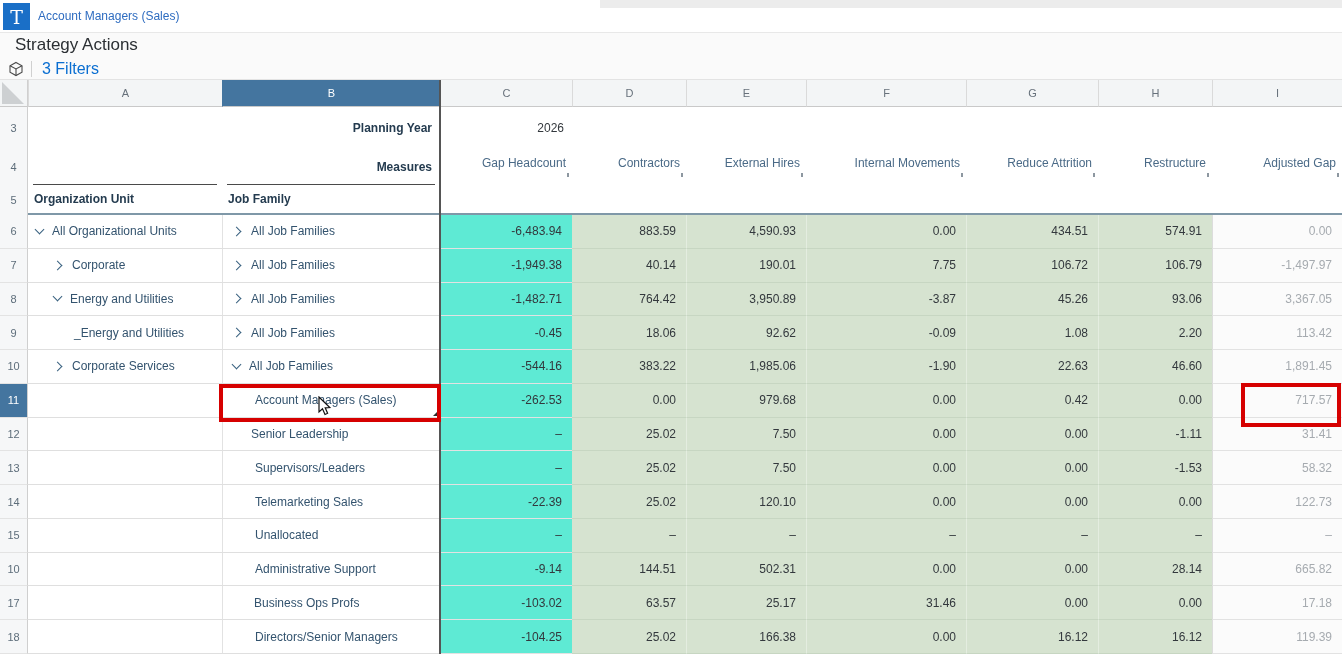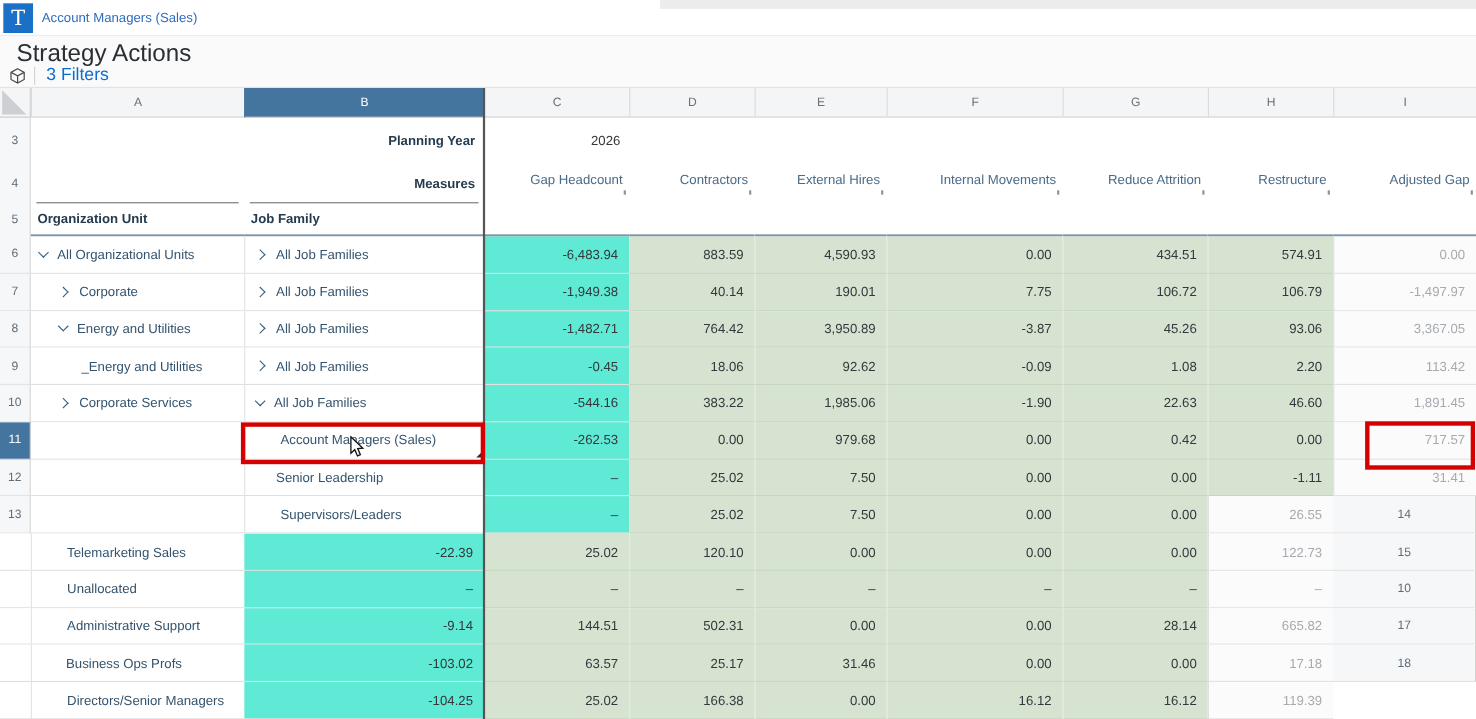--- a/index.html
+++ b/index.html
@@ -12,21 +12,21 @@
     border-bottom:1px solid #e8e8e8; }
   .top-gray-strip { position:absolute; left:600px; top:0; width:742px; height:8px; background:#ececec; }
   .tab-icon { position:absolute; left:3px; top:3px; width:27px; height:27px; background:#1a6fc7;
     color:#fff; font-family:"DejaVu Serif", serif; font-size:19px; display:flex;
     align-items:center; justify-content:center; }
   .tab-label { position:absolute; left:38px; top:9px; font-size:12px; color:#2e6cc0; }
 
   
   .subheader { position:absolute; left:0; top:33px; width:1342px; height:47px; background:#fafafa;
     border-bottom:1px solid #e3e3e3; }
-  .page-title { position:absolute; left:15px; top:2px; font-size:22px; font-weight:500; color:#2b2f33; }
+  .page-title { position:absolute; left:15px; top:2px; font-size:17px; font-weight:500; color:#2b2f33; }
   .filterbar { position:absolute; left:0; top:25px; height:22px; display:flex; align-items:center; }
   .cube-icon { margin-left:8px; width:16px; height:16px; display:block; }
   .filter-divider { width:1px; height:16px; background:#d0d0d0; margin-left:7px; }
   .filters-label { margin-left:10px; font-size:16px; font-weight:normal; color:#0a6ed1; }
 
   
   .sheet { position:absolute; left:0; top:80px; width:1342px; height:574px; display:grid;
     grid-template-columns:28px 194px 218px 132px 114px 120px 160px 132px 114px 130px;
     grid-template-rows:27px 41px 37px 30px repeat(13, 33.77px); background:#fff; }
   .cell { display:flex; align-items:center; overflow:hidden; white-space:nowrap;
@@ -246,21 +246,22 @@
       <div class="cell val green gsep">-1.11</div>
       <div class="cell val i-col">31.41</div>
       <div class="cell gutter">13</div>
       <div class="cell dim" style="padding-left: 8px;"></div>
       <div class="cell dim bcol" style="padding-left: 32px;">Supervisors/Leaders</div>
       <div class="cell val c-col">–</div>
       <div class="cell val green">25.02</div>
       <div class="cell val green gsep">7.50</div>
       <div class="cell val green gsep">0.00</div>
       <div class="cell val green gsep">0.00</div>
-      <div class="cell val i-col">26.55</div>
+      <div class="cell val green gsep">-1.53</div>
+      <div class="cell val i-col">58.32</div>
       <div class="cell gutter">14</div>
       <div class="cell dim" style="padding-left: 8px;"></div>
       <div class="cell dim bcol" style="padding-left: 32px;">Telemarketing Sales</div>
       <div class="cell val c-col">-22.39</div>
       <div class="cell val green">25.02</div>
       <div class="cell val green gsep">120.10</div>
       <div class="cell val green gsep">0.00</div>
       <div class="cell val green gsep">0.00</div>
       <div class="cell val green gsep">0.00</div>
       <div class="cell val i-col">122.73</div>

